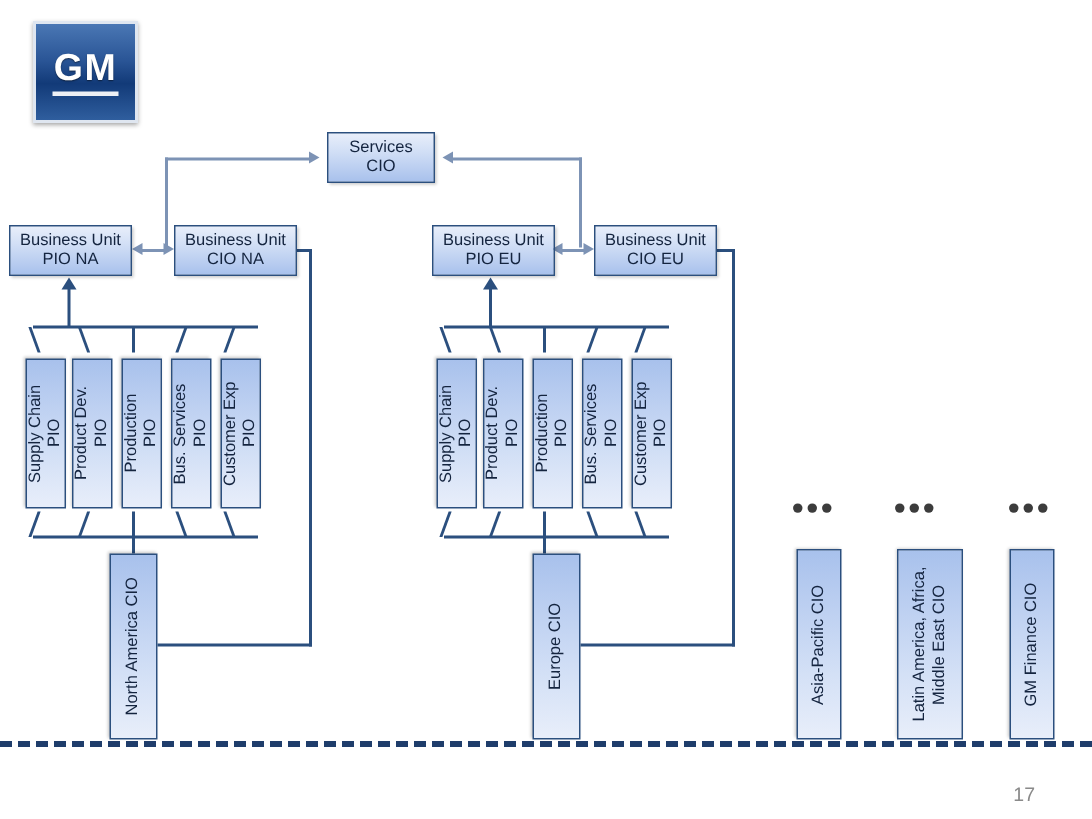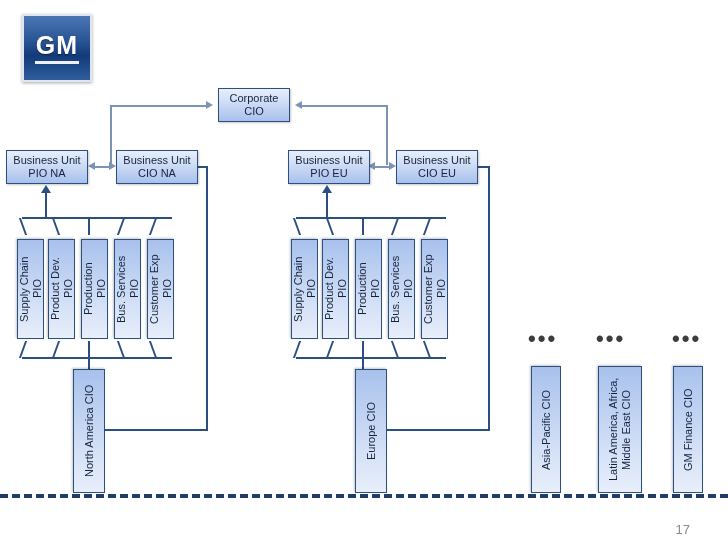--- a/index.html
+++ b/index.html
@@ -166,21 +166,21 @@
 <body>
 
 <div id="slide">
 
   <div class="gm-logo">
     <div class="gm-logo-text">GM</div>
     <div class="gm-logo-underline"></div>
   </div>
 
 
-  <div class="node small" style="left:218px; top:88px; width:72px; height:34px; white-space:pre-line;">Corporate
+  <div class="node small" style="left:218px; top:88px; width:72px; height:34px; white-space:pre-line;">Services
 CIO</div>
 
   <div class="conn v" style="left:110px; top:105px; width:1.6px; height:60px;"></div>
   <div class="conn h" style="left:110px; top:105px; width:96px; height:1.6px;"></div>
   <div class="arrow right" style="left:206px; top:100.5px;"></div>
 
   <div class="conn v" style="left:386px; top:105px; width:1.6px; height:60px;"></div>
   <div class="conn h" style="left:302px; top:105px; width:86px; height:1.6px;"></div>
   <div class="arrow left" style="left:295px; top:100.5px;"></div>
 

